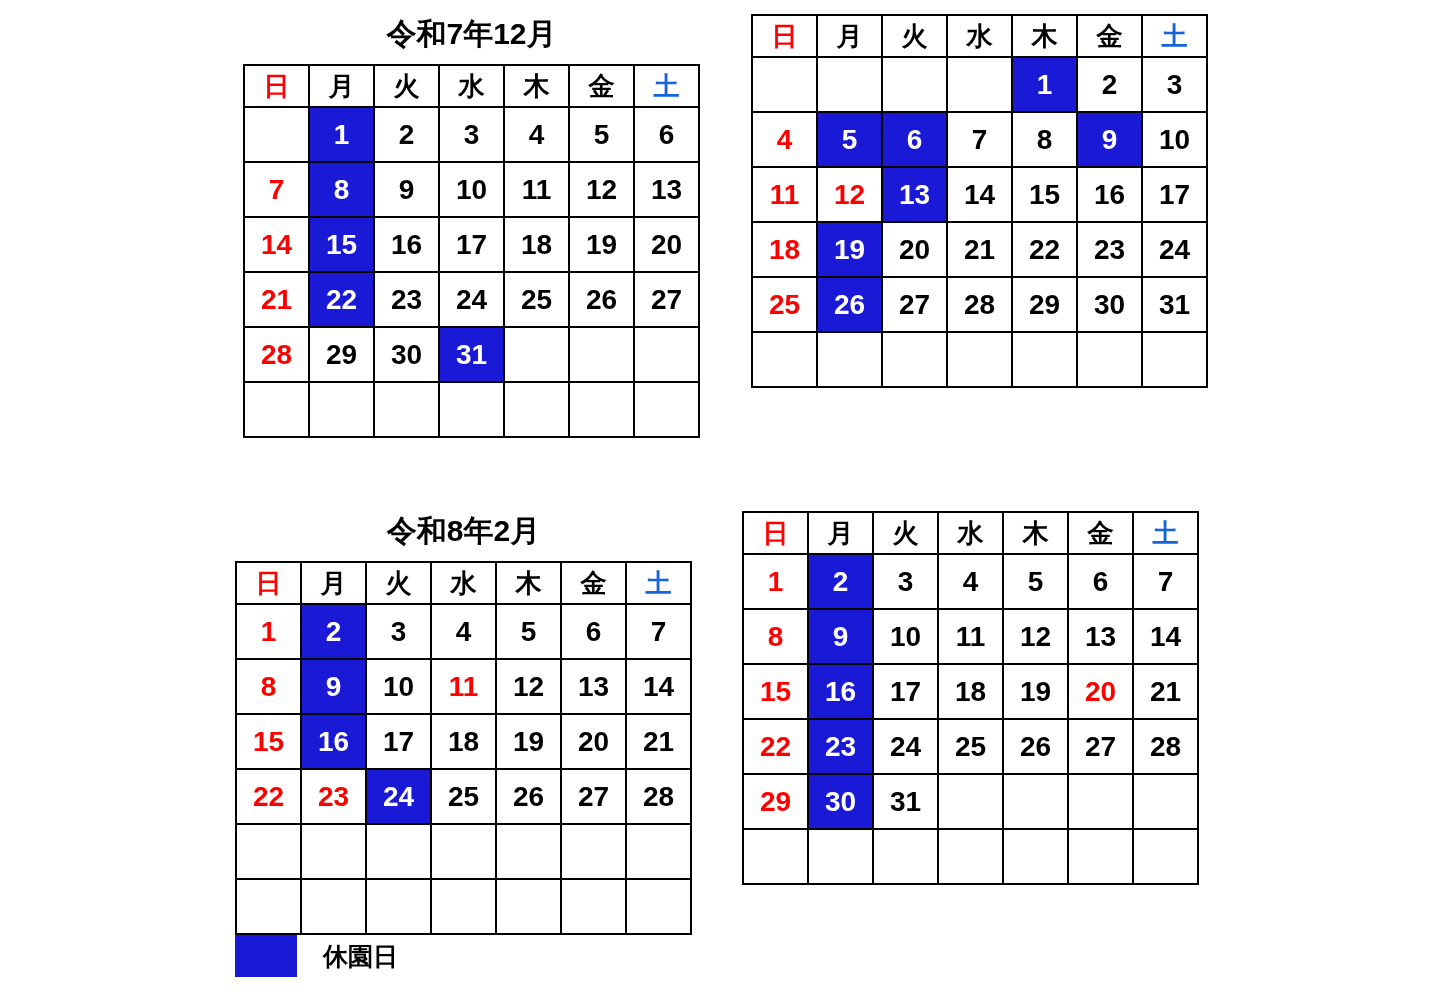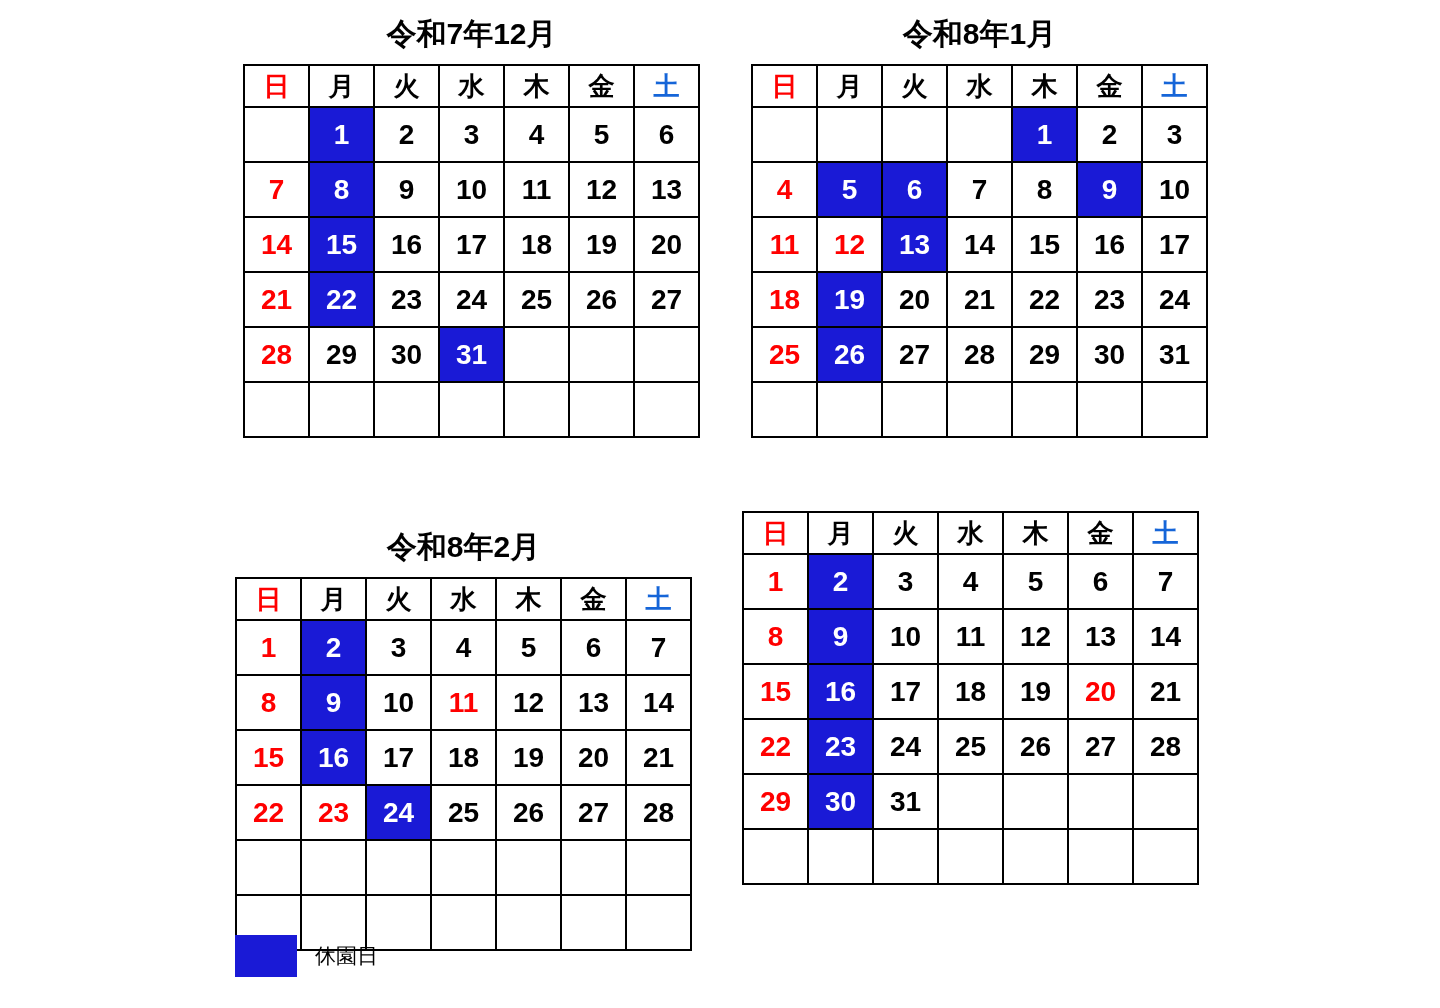--- a/index.html
+++ b/index.html
@@ -57,40 +57,40 @@
   .holiday-cell {
     background: #1a1ad6 !important;
     color: #ffffff !important;
   }
   .red-num { color: #ff0000; }
   .empty { background: #ffffff; }
 
   
   #cal-0 { left: 243px; top: 14px; }
   #cal-1 { left: 751px; top: 14px; }
-  #cal-2 { left: 235px; top: 511px; margin-top: 16px; }
+  #cal-2 { left: 235px; top: 511px; }
   #cal-3 { left: 742px; top: 511px; }
 
   .legend {
     position: absolute;
     left: 235px;
     top: 935px;
     display: flex;
     align-items: center;
   }
   .legend-swatch {
     width: 62px;
     height: 42px;
     background: #1a1ad6;
     border: none;
   }
   .legend-label {
-    margin-left: 18px;
-    font-size: 21px;
-    font-weight: normal;
+    margin-left: 26px;
+    font-size: 25px;
+    font-weight: bold;
     color: #000000;
   }
 </style>
 </head>
 <body>
 
 <div class="sheet">
 
   <div class="cal" id="cal-0">
     <div class="cal-title">令和7年12月</div>
@@ -159,21 +159,20 @@
             <td class="empty"></td>
             <td class="empty"></td>
             <td class="empty"></td>
             <td class="empty"></td>
           </tr>
         </tbody>
     </table>
   </div>
 
   <div class="cal" id="cal-1">
-    <div class="cal-title">令和8年1月</div>
     <table class="cal-table">
       <thead>
         <tr>
           <th class="sun">日</th>
           <th class="wd">月</th>
           <th class="wd">火</th>
           <th class="wd">水</th>
           <th class="wd">木</th>
           <th class="wd">金</th>
           <th class="sat">土</th>

